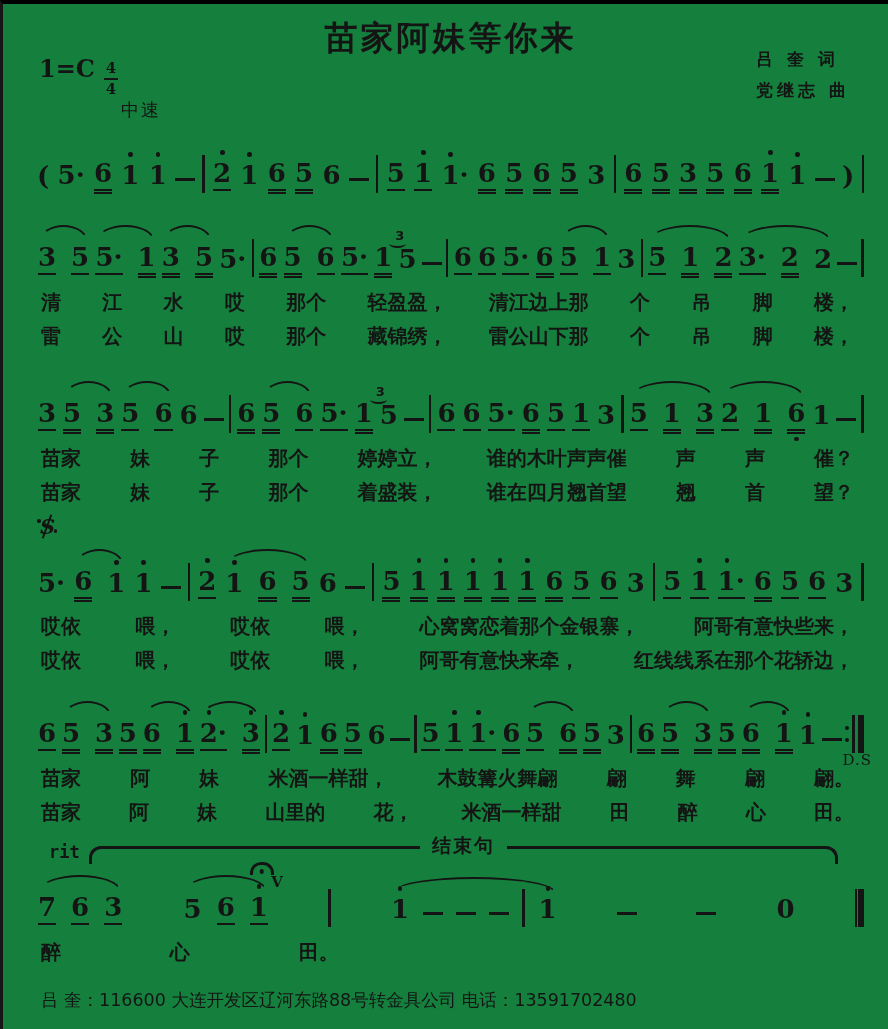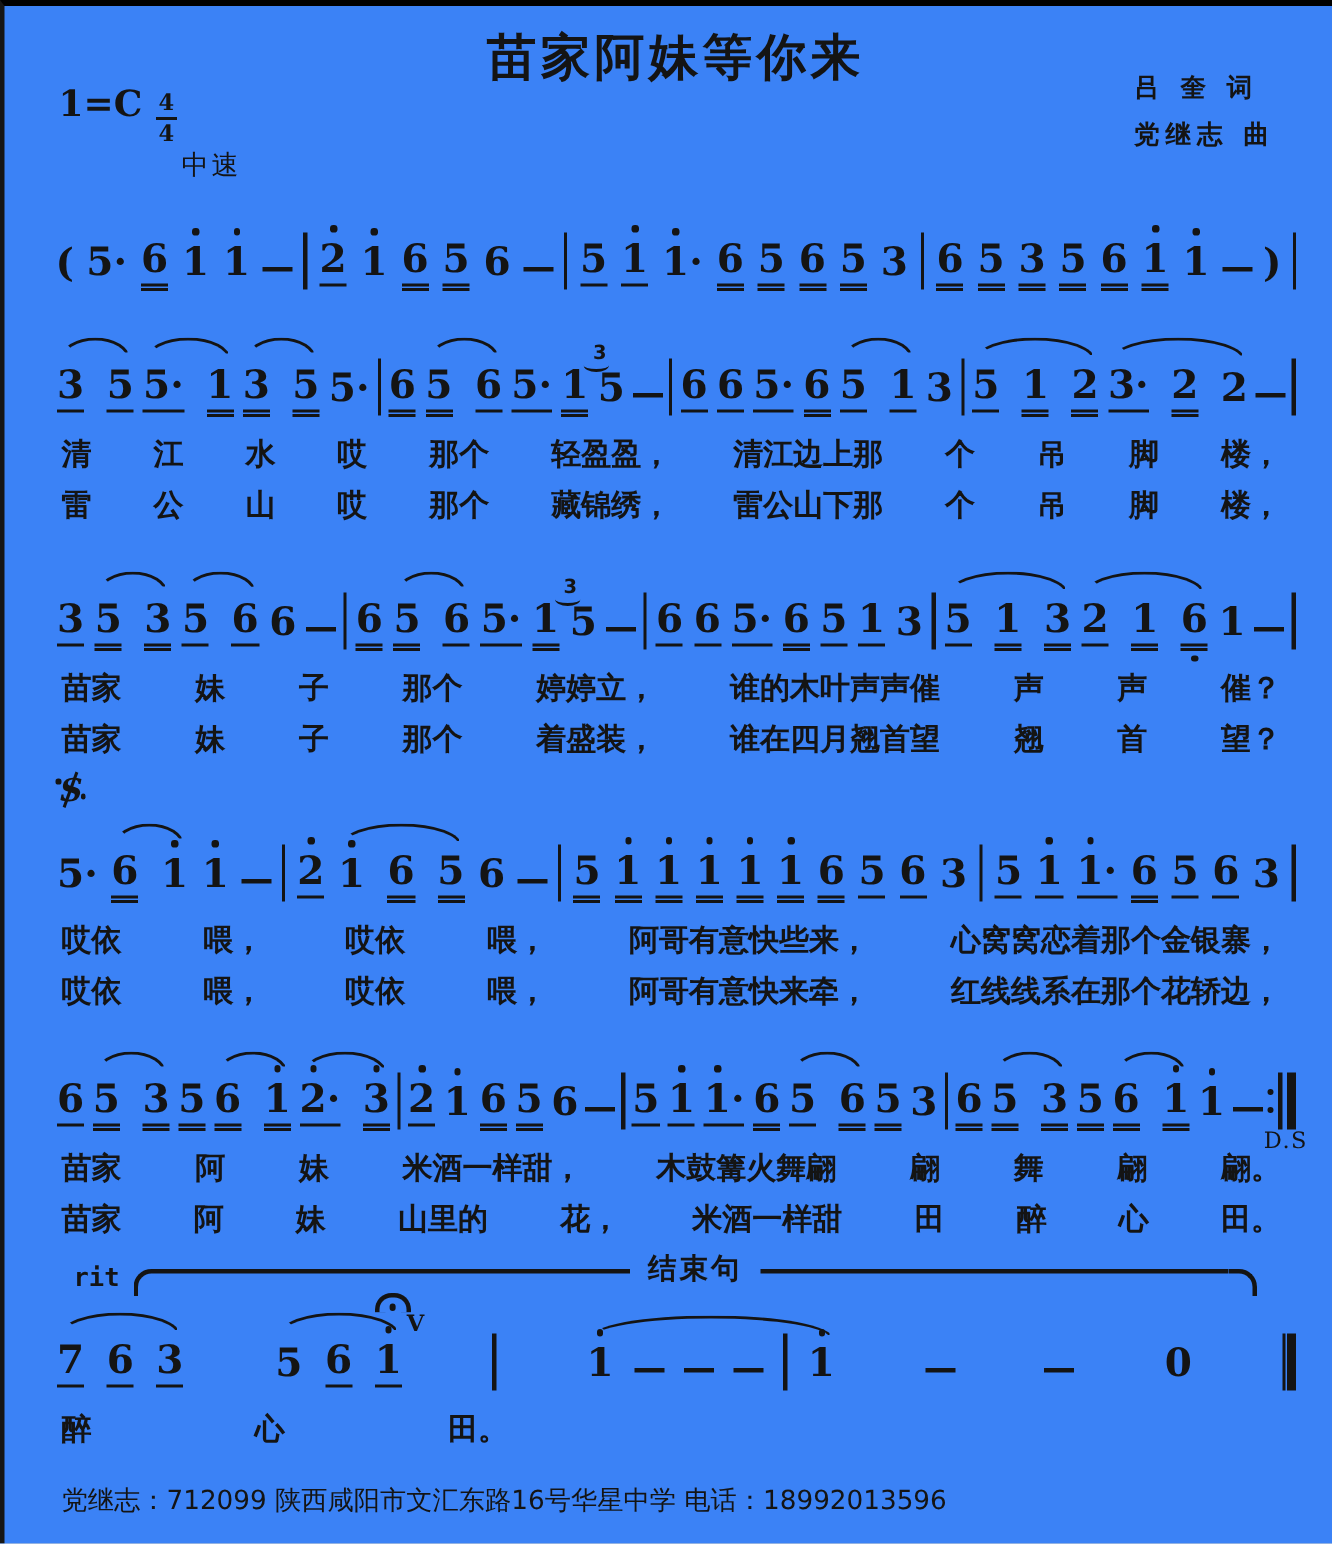--- a/index.html
+++ b/index.html
@@ -1,16 +1,16 @@
 <!DOCTYPE html>
 <html><head>
 <meta charset="utf-8">
 <style>
   html,body{margin:0;padding:0;background:#d8d8d4;}
-  .page{width:888px;height:1029px;box-sizing:border-box;background:#3b82f6;color:#141414;
+  .page{width:888px;height:1029px;box-sizing:border-box;background:#15803d;color:#141414;
         border-top:4px solid #000;border-left:3px solid #161616;position:relative;overflow:hidden;
         padding:6px 24px 0 34px;font-family:"DejaVu Sans",sans-serif;}
   
   .header{position:relative;height:116px;}
   .title{text-align:center;font-size:33px;font-weight:700;letter-spacing:3px;padding-top:6px;}
   .credits{position:absolute;right:14px;top:34px;font-size:17px;font-weight:600;letter-spacing:4px;line-height:1.85;text-align:left;}
   .keyrow{position:absolute;left:2px;top:44px;font:700 24px "DejaVu Serif",serif;}
   .frac{display:inline-flex;flex-direction:column;align-items:center;font:700 15px "DejaVu Serif",serif;
         vertical-align:4px;margin-left:9px;line-height:1;}
   .fl{width:14px;height:2px;background:#141414;margin:2px 0;}
@@ -321,22 +321,22 @@
           <span class="note"><span class="dg u1">5</span></span>
           <span class="note"><span class="dg u1">6</span></span>
           <span class="note"><span class="dg">3</span></span>
           <span class="bl bls"></span>
         </div>
         <div class="lyr">
           <span class="lyc">哎依</span>
           <span class="lyc">喂，</span>
           <span class="lyc">哎依</span>
           <span class="lyc">喂，</span>
+          <span class="lyc">心窝窝恋着那个金银寨，</span>
           <span class="lyc">阿哥有意快些来，</span>
-          <span class="lyc">心窝窝恋着那个金银寨，</span>
         </div>
         <div class="lyr">
           <span class="lyc">哎依</span>
           <span class="lyc">喂，</span>
           <span class="lyc">哎依</span>
           <span class="lyc">喂，</span>
           <span class="lyc">阿哥有意快来牵，</span>
           <span class="lyc">红线线系在那个花轿边，</span>
         </div>
       </div>
@@ -457,16 +457,17 @@
         </div>
         <div class="lyr narrow">
           <span class="lyc">醉</span>
           <span class="lyc">心</span>
           <span class="lyc">田。</span>
         </div>
       </div>
     </div>
 
   <div class="footer">
+    <div class="fl1">吕 奎：116600 大连开发区辽河东路88号转金具公司  电话：13591702480</div>
     <div>党继志：712099 陕西咸阳市文汇东路16号华星中学  电话：18992013596</div>
   </div>
 
 </div>
 
 </body></html>

